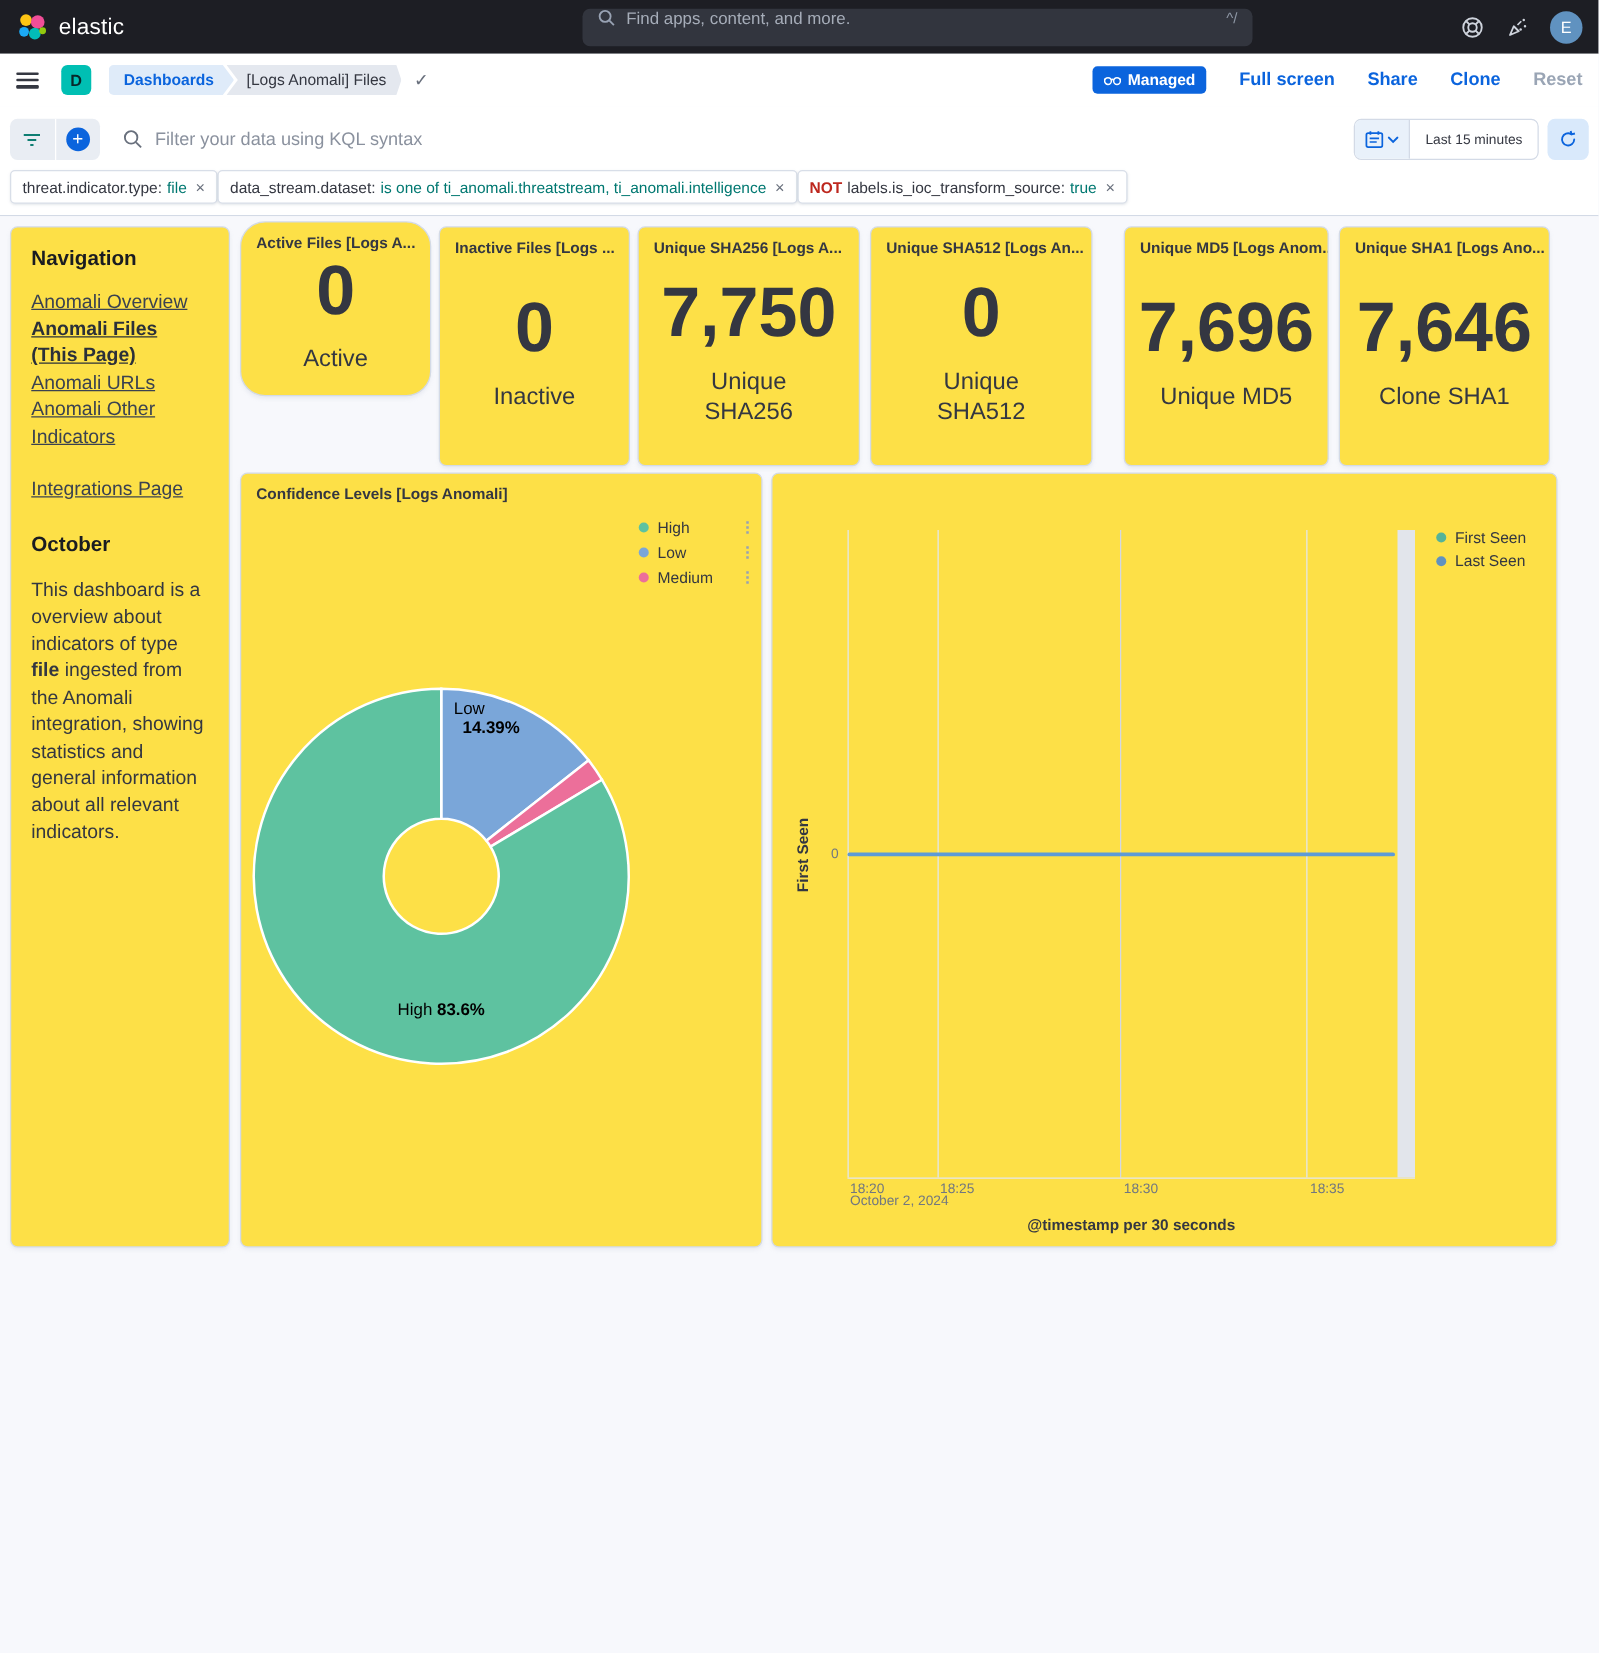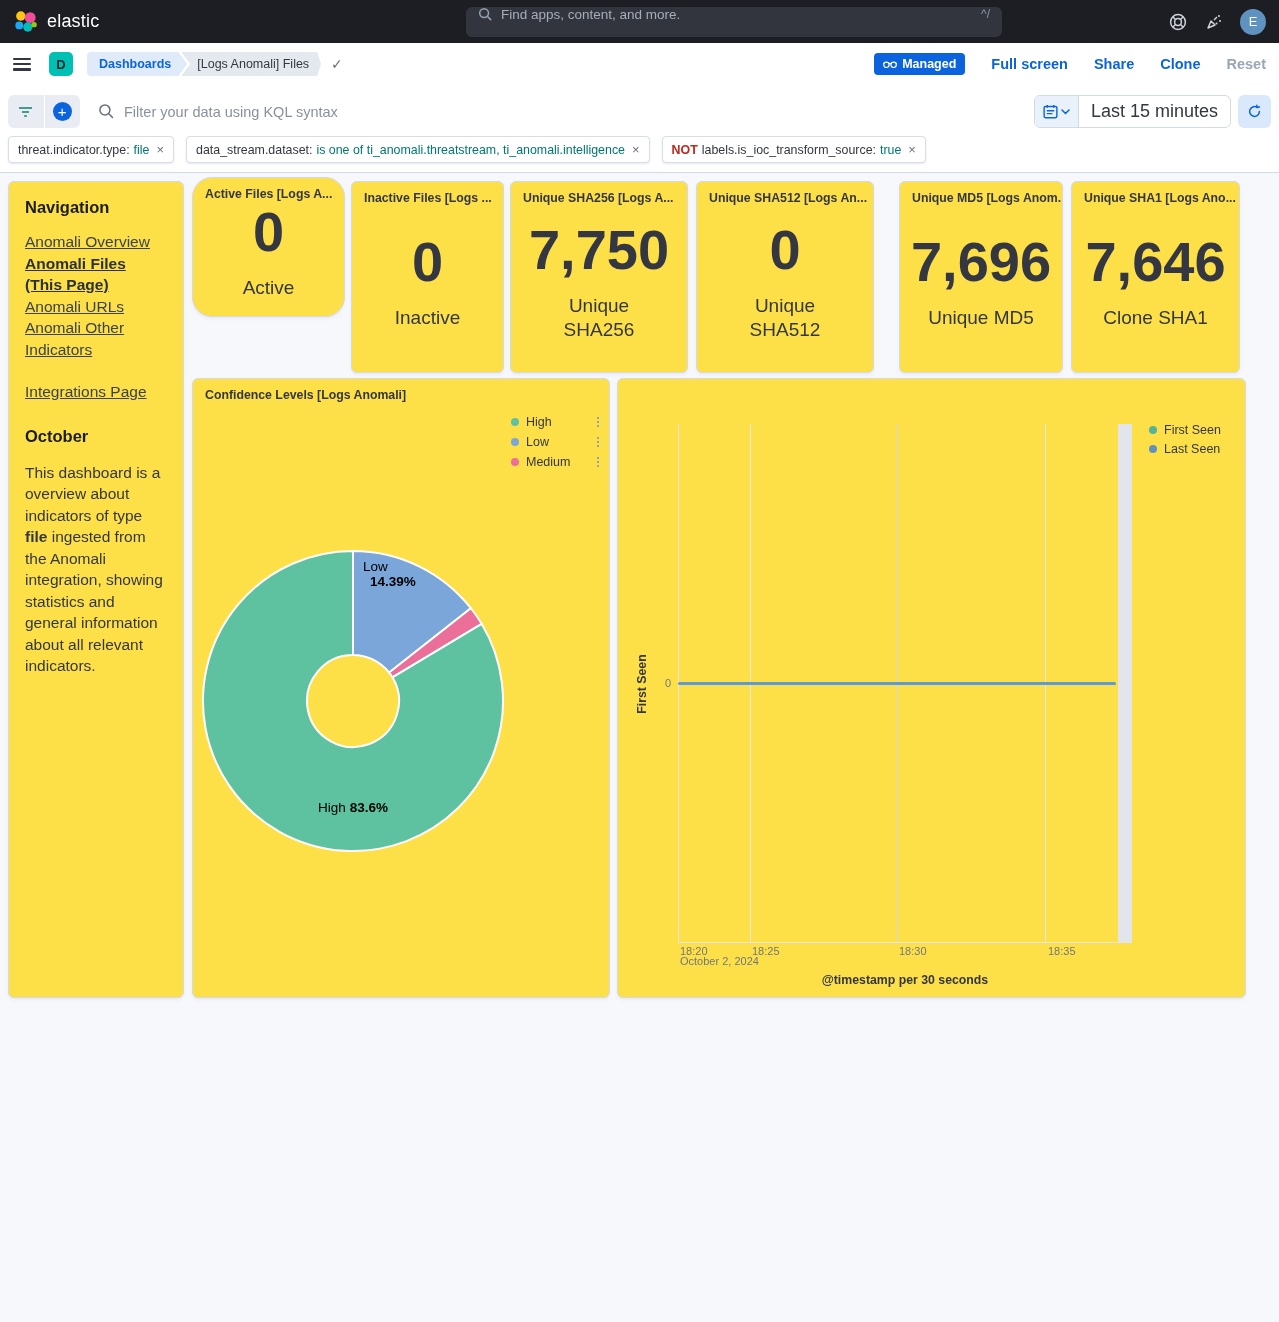--- a/index.html
+++ b/index.html
@@ -52,25 +52,25 @@
   .filter-group .seg { flex:1; display:flex; align-items:center; justify-content:center; cursor:pointer; }
   .filter-group .seg + .seg { border-left:1px solid #fff; }
   .plus-circle { width:19px; height:19px; border-radius:50%; background:#0B64DD; color:#fff; font-size:15px;
     display:flex; align-items:center; justify-content:center; line-height:1; padding-bottom:1px; }
   .kql-input { flex:1; display:flex; align-items:center; gap:9px; padding-left:18px; }
   .kql-input .ph { color:#8A919E; font-size:14.5px; }
   .datepicker { display:flex; align-items:center; height:33px; border:1px solid #D3DAE6; border-radius:6px;
     background:#fff; overflow:hidden; }
   .dp-cal { width:44px; height:100%; background:#E9F1FA; display:flex; align-items:center; justify-content:center;
     gap:3px; border-right:1px solid #D3DAE6; cursor:pointer; }
-  .dp-text { padding:0 12px; font-size:18px; color:#343741; white-space:nowrap; }
+  .dp-text { padding:0 12px; font-size:11px; color:#343741; white-space:nowrap; }
   .refresh-btn { width:33px; height:33px; margin-left:7px; border-radius:6px; background:#D9E9FB; display:flex;
     align-items:center; justify-content:center; cursor:pointer; }
 
-  .filter-pills { position:absolute; left:8px; top:51px; display:flex; gap:12px; }
+  .filter-pills { position:absolute; left:8px; top:51px; display:flex; gap:0; }
   .pill { background:#fff; border:1px solid #D8DEE8; box-shadow:0 1px 2px rgba(152,162,179,.25); border-radius:4px;
     height:27px; display:flex; align-items:center; padding:0 9px; font-size:12.4px; cursor:pointer; white-space:nowrap; }
   .pill .f-not { color:#BD271E; font-weight:bold; margin-right:4px; }
   .pill .f-field { color:#343741; }
   .pill .f-value { color:#007871; margin-left:4px; }
   .pill .f-close { color:#69707D; margin-left:7px; font-size:13px; }
 
   
   .dash { position:absolute; left:0; top:173px; width:1279px; height:1149px; background:#F7F8FC; }
   .panel { position:absolute; background:#fde047; border:1px solid #D3DAE6; border-radius:6px;

